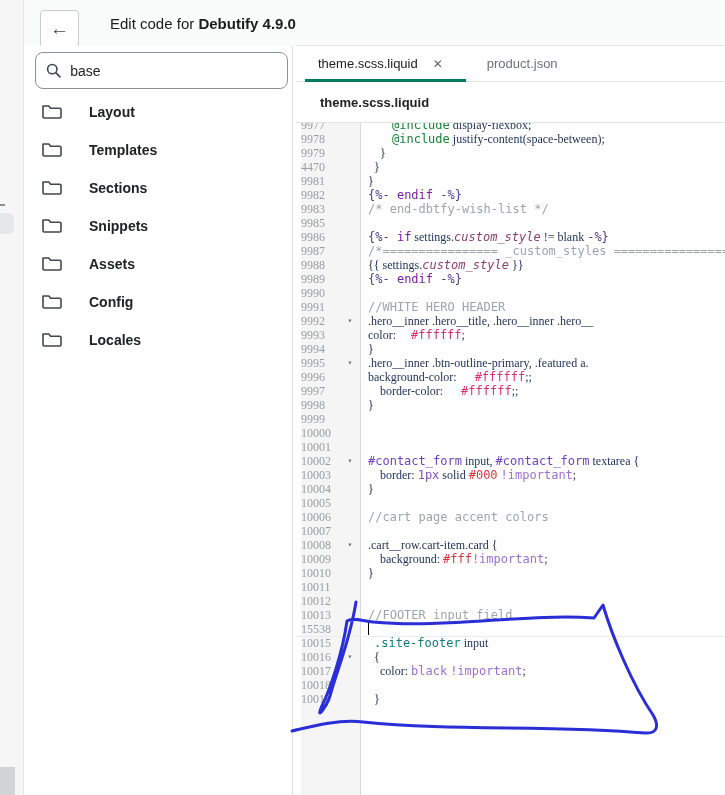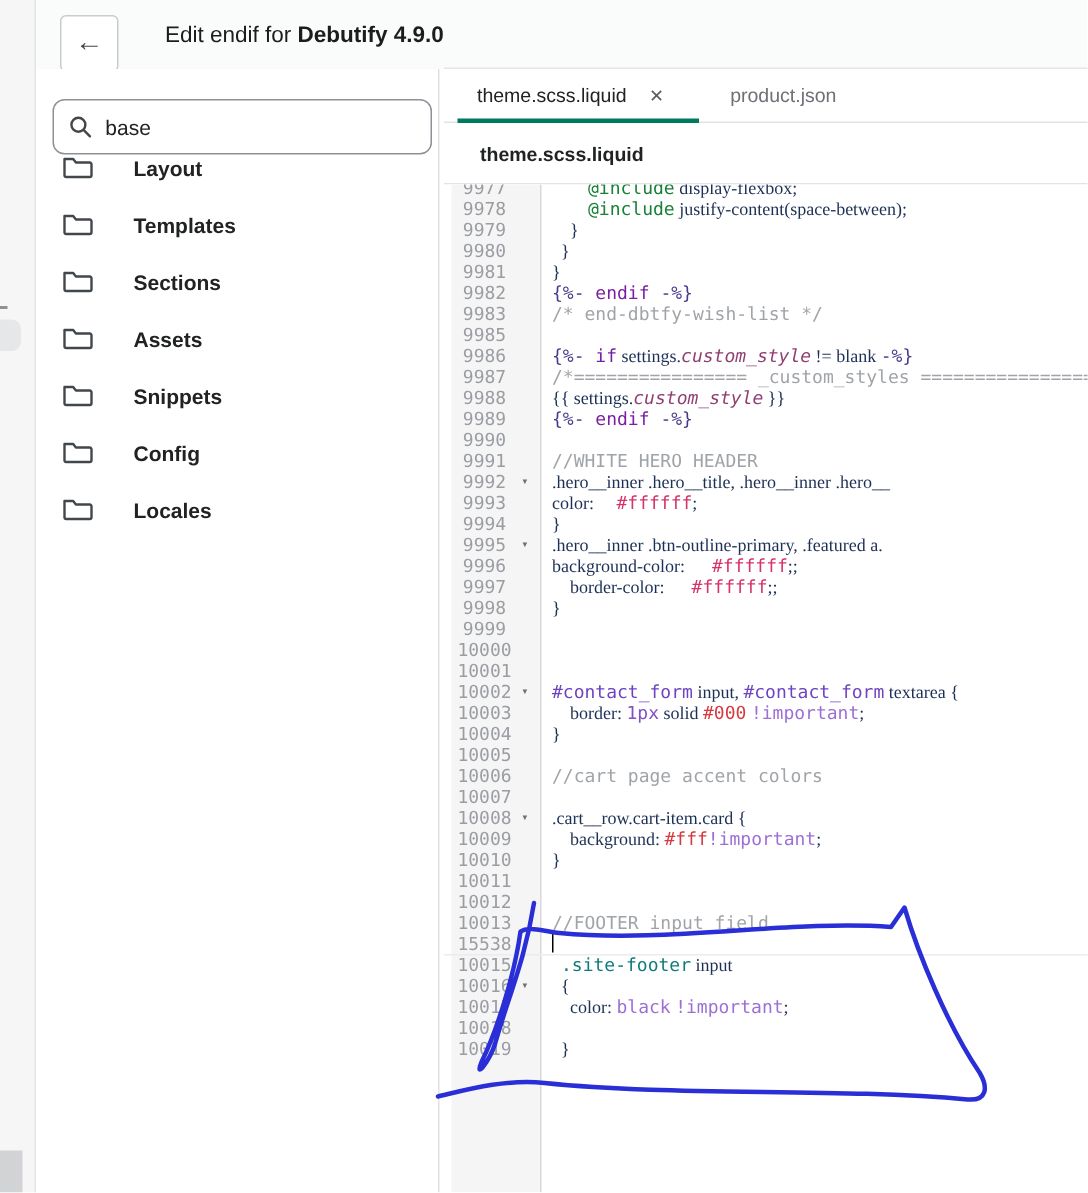--- a/index.html
+++ b/index.html
@@ -15,21 +15,21 @@
   .rail-bottom{position:absolute;left:0;bottom:0;width:15px;height:28px;background:#d2d3d5;}
 
   
   .header{position:absolute;left:24px;top:0;width:701px;height:46px;background:#fafbfb;}
   .back-btn{position:absolute;left:16px;top:10px;width:37px;height:36px;background:#fff;border:1px solid #c9cccf;border-radius:4px;display:flex;align-items:center;justify-content:center;font-size:19px;color:#42474c;cursor:pointer;}
   .page-title{position:absolute;left:86px;top:0;height:46px;display:flex;align-items:center;font-size:15px;color:#1a1c1d;white-space:pre;}
   .page-title b{font-weight:bold;}
 
   
   .sidebar{position:absolute;left:24px;top:46px;width:269px;height:749px;background:#fff;border-right:1px solid #e1e1e1;box-sizing:border-box;}
-  .search-box{position:absolute;left:11px;top:20px;width:253px;height:37px;box-sizing:border-box;border:1px solid #8c9196;border-radius:8px;background:#fff;display:flex;align-items:center;padding:0 10px;gap:9px;}
+  .search-box{position:absolute;left:11px;top:6px;width:253px;height:37px;box-sizing:border-box;border:1px solid #8c9196;border-radius:8px;background:#fff;display:flex;align-items:center;padding:0 10px;gap:9px;}
   .search-box input{border:none;outline:none;background:transparent;font-family:"Liberation Sans",sans-serif;font-size:14px;color:#202223;width:100%;padding:0;}
   .folder-list{position:absolute;left:0;top:58px;width:100%;}
   .folder-item{height:38px;display:flex;align-items:flex-start;padding-left:18px;gap:27px;cursor:pointer;}
   .folder-item .flabel{font-size:14px;font-weight:bold;color:#202223;}
 
   
   .editor{position:absolute;left:296px;top:45px;width:431px;height:750px;border-top:1px solid #e6e6e6;box-sizing:border-box;}
   .tabbar{height:35px;border-bottom:1px solid #e1e3e5;background:#fff;display:flex;align-items:center;position:relative;}
   .tab{display:flex;align-items:center;font-size:13px;cursor:pointer;}
   .tab-active{padding-left:22px;color:#202223;}
@@ -37,21 +37,21 @@
   .tab-inactive{margin-left:44px;color:#6d7175;}
   .tab-underline{position:absolute;left:9px;bottom:-1px;width:161px;height:3px;background:var(--accent);}
   .filehead{height:40px;border-bottom:1px solid #e1e3e5;background:#fff;display:flex;align-items:center;padding-left:24px;font-size:13px;font-weight:bold;color:#202223;}
 
   
   .codewrap{position:absolute;left:0;top:77px;right:0;bottom:0;overflow:hidden;background:#fff;}
   .gutter-bg{position:absolute;left:5px;top:0;width:59px;height:100%;background:#f5f5f6;border-right:1px solid #d9d9d9;}
   .rows{position:relative;margin-top:-5px;font-family:"DejaVu Sans Mono",monospace;font-size:12px;line-height:14px;}
   .row{display:flex;height:14px;white-space:pre;padding-left:5px;}
   .row.active{box-shadow:0 1px 0 0 #ececee;}
-  .ln{width:44px;flex:none;text-align:center;color:var(--c-ln);}
+  .ln{width:44px;flex:none;text-align:left;color:var(--c-ln);font-family:Liberation Serif, serif;}
   .fold{width:10px;flex:none;text-align:center;font-size:8px;line-height:14px;color:#6d7175;}
   .codeln{padding-left:13px;flex:1;}
   .caret{display:inline-block;width:0;height:13px;border-left:1.5px solid #000;vertical-align:-2px;}
 
   .d{color:var(--c-d);font-family:Liberation Serif, serif;} .cm{color:var(--c-cm);} .at{color:var(--c-at);}
   .k{color:var(--c-k);font-weight:normal;} .lq{color:var(--c-lq);}
   .i{color:var(--c-i);font-style:italic;} .hex{color:var(--c-hex);margin-left:12px;}
   .red{color:var(--c-red);} .imp{color:var(--c-imp);} .num{color:var(--c-num);}
   .teal{color:var(--c-teal);} .id{color:var(--c-id);}
 
@@ -64,21 +64,21 @@
 <div class="left-rail">
   <div class="rail-dash"></div>
   <div class="rail-chip"></div>
   <div class="rail-bottom"></div>
 </div>
 
 <div class="header">
   <div class="back-btn">
     <span>←</span>
   </div>
-  <div class="page-title"><span>Edit endif for </span><b>Debutify 4.9.0</b></div>
+  <div class="page-title"><span>Edit code for </span><b>Debutify 4.9.0</b></div>
 </div>
 
 <div class="sidebar">
   <div class="search-box">
     <svg width="17" height="17" viewBox="0 0 17 17">
       <circle cx="7" cy="7" r="5.2" stroke="#44474a" stroke-width="1.8" fill="none"></circle>
       <line x1="11.2" y1="11.2" x2="15.6" y2="15.6" stroke="#44474a" stroke-width="1.8" stroke-linecap="round"></line>
     </svg>
     <input value="base" style="">
   </div>
@@ -98,27 +98,27 @@
       <div class="folder-item">
         <svg width="20" height="16" viewBox="0 0 20 16">
           <path d="M1 2 h5.8 l1.8 2.3 h9.2 a1.2 1.2 0 0 1 1.2 1.2 v7.3 a1.2 1.2 0 0 1 -1.2 1.2 H2.2 A1.2 1.2 0 0 1 1 12.8 Z" fill="none" stroke="#42474c" stroke-width="1.6" stroke-linejoin="round"></path>
         </svg>
         <span class="flabel">Sections</span>
       </div>
       <div class="folder-item">
         <svg width="20" height="16" viewBox="0 0 20 16">
           <path d="M1 2 h5.8 l1.8 2.3 h9.2 a1.2 1.2 0 0 1 1.2 1.2 v7.3 a1.2 1.2 0 0 1 -1.2 1.2 H2.2 A1.2 1.2 0 0 1 1 12.8 Z" fill="none" stroke="#42474c" stroke-width="1.6" stroke-linejoin="round"></path>
         </svg>
-        <span class="flabel">Assets</span>
+        <span class="flabel">Snippets</span>
       </div>
       <div class="folder-item">
         <svg width="20" height="16" viewBox="0 0 20 16">
           <path d="M1 2 h5.8 l1.8 2.3 h9.2 a1.2 1.2 0 0 1 1.2 1.2 v7.3 a1.2 1.2 0 0 1 -1.2 1.2 H2.2 A1.2 1.2 0 0 1 1 12.8 Z" fill="none" stroke="#42474c" stroke-width="1.6" stroke-linejoin="round"></path>
         </svg>
-        <span class="flabel">Snippets</span>
+        <span class="flabel">Assets</span>
       </div>
       <div class="folder-item">
         <svg width="20" height="16" viewBox="0 0 20 16">
           <path d="M1 2 h5.8 l1.8 2.3 h9.2 a1.2 1.2 0 0 1 1.2 1.2 v7.3 a1.2 1.2 0 0 1 -1.2 1.2 H2.2 A1.2 1.2 0 0 1 1 12.8 Z" fill="none" stroke="#42474c" stroke-width="1.6" stroke-linejoin="round"></path>
         </svg>
         <span class="flabel">Config</span>
       </div>
       <div class="folder-item">
         <svg width="20" height="16" viewBox="0 0 20 16">
           <path d="M1 2 h5.8 l1.8 2.3 h9.2 a1.2 1.2 0 0 1 1.2 1.2 v7.3 a1.2 1.2 0 0 1 -1.2 1.2 H2.2 A1.2 1.2 0 0 1 1 12.8 Z" fill="none" stroke="#42474c" stroke-width="1.6" stroke-linejoin="round"></path>
@@ -141,21 +141,21 @@
   </div>
   <div class="filehead">
     <span>theme.scss.liquid</span>
   </div>
   <div class="codewrap">
     <div class="gutter-bg"></div>
     <div class="rows">
         <div class="row"><span class="ln">9977</span><span class="fold"></span><span class="codeln"><span class="d">        </span><span class="at">@include</span><span class="d"> display-flexbox;</span></span></div>
         <div class="row"><span class="ln">9978</span><span class="fold"></span><span class="codeln"><span class="d">        </span><span class="at">@include</span><span class="d"> justify-content(space-between);</span></span></div>
         <div class="row"><span class="ln">9979</span><span class="fold"></span><span class="codeln"><span class="d">    }</span></span></div>
-        <div class="row"><span class="ln">9980</span><span class="fold"></span><span class="codeln"><span class="d">  }</span></span></div>
+        <div class="row"><span class="ln">4470</span><span class="fold"></span><span class="codeln"><span class="d">  }</span></span></div>
         <div class="row"><span class="ln">9981</span><span class="fold"></span><span class="codeln"><span class="d">}</span></span></div>
         <div class="row"><span class="ln">9982</span><span class="fold"></span><span class="codeln"><span class="lq">{%- </span><span class="k">endif</span><span class="lq"> -%}</span></span></div>
         <div class="row"><span class="ln">9983</span><span class="fold"></span><span class="codeln"><span class="cm">/* end-dbtfy-wish-list */</span></span></div>
         <div class="row"><span class="ln">9985</span><span class="fold"></span><span class="codeln"></span></div>
         <div class="row"><span class="ln">9986</span><span class="fold"></span><span class="codeln"><span class="lq">{%- </span><span class="k">if</span><span class="d"> settings.</span><span class="i">custom_style</span><span class="d"> != blank </span><span class="lq">-%}</span></span></div>
         <div class="row"><span class="ln">9987</span><span class="fold"></span><span class="codeln"><span class="cm">/*================ _custom_styles ========================================</span></span></div>
         <div class="row"><span class="ln">9988</span><span class="fold"></span><span class="codeln"><span class="d">{{ settings.</span><span class="i">custom_style</span><span class="d"> }}</span></span></div>
         <div class="row"><span class="ln">9989</span><span class="fold"></span><span class="codeln"><span class="lq">{%- </span><span class="k">endif</span><span class="lq"> -%}</span></span></div>
         <div class="row"><span class="ln">9990</span><span class="fold"></span><span class="codeln"></span></div>
         <div class="row"><span class="ln">9991</span><span class="fold"></span><span class="codeln"><span class="cm">//WHITE HERO HEADER</span></span></div>

